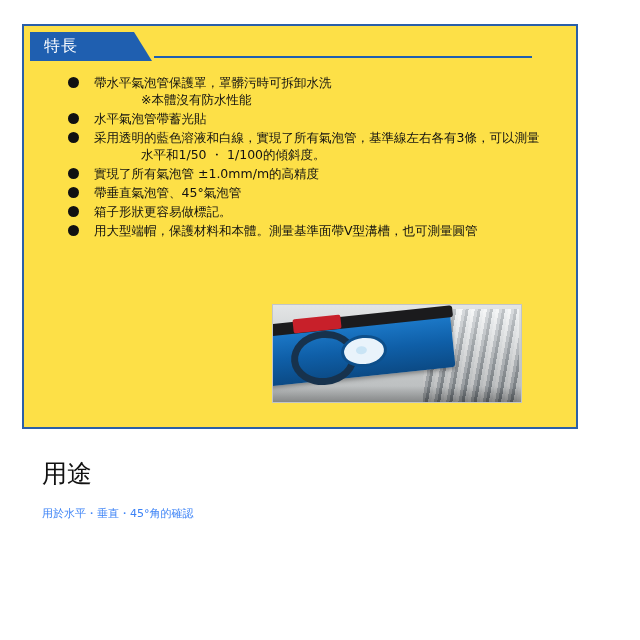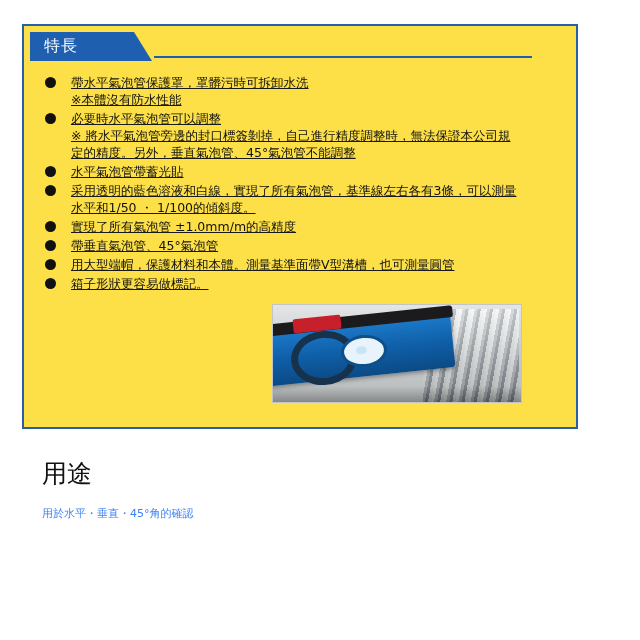--- a/index.html
+++ b/index.html
@@ -71,22 +71,21 @@
     position: absolute;
     left: 124px;
     right: 6px;
     top: 24px;
     height: 2px;
     background: #1f5fb0;
   }
 
   .features-body {
     position: relative;
-    padding: 12px 14px 0 19px;
-    text-decoration: underline;
+    padding: 12px 14px 0 42px;
   }
 
   ul.bullets {
     list-style: none;
     margin: 0;
     padding: 0;
   }
   ul.bullets > li {
     position: relative;
     padding-left: 28px;
@@ -102,20 +101,21 @@
     width: 11px;
     height: 11px;
     background: #111;
     border-radius: 50%;
     display: block;
   }
   .sub-line {
     display: block;
     font-size: 12.5px;
     line-height: 17px;
+    margin-left: 47px;
   }
 
   
   .photo {
     position: absolute;
     right: 14px;
     bottom: 8px;
     width: 250px;
     height: 99px;
     background: #cfd2d4;
@@ -255,26 +255,20 @@
 
     <div class="features-body">
       <ul class="bullets">
 
         <li>
           <span class="dot"></span>
           <span>帶水平氣泡管保護罩，罩髒污時可拆卸水洗</span>
           <span class="sub-line">※本體沒有防水性能</span>
         </li>
 
-        <li>
-          <span class="dot"></span>
-          <span>必要時水平氣泡管可以調整</span>
-          <span class="sub-line">※ 將水平氣泡管旁邊的封口標簽剝掉，自己進行精度調整時，無法保證本公司規</span>
-          <span class="sub-line">定的精度。另外，垂直氣泡管、45°氣泡管不能調整</span>
-        </li>
 
         <li>
           <span class="dot"></span>
           <span>水平氣泡管帶蓄光貼</span>
         </li>
 
         <li>
           <span class="dot"></span>
           <span>采用透明的藍色溶液和白線，實現了所有氣泡管，基準線左右各有3條，可以測量</span>
           <span class="sub-line">水平和1/50 ・ 1/100的傾斜度。</span>
@@ -286,26 +280,26 @@
         </li>
 
 
         <li>
           <span class="dot"></span>
           <span>帶垂直氣泡管、45°氣泡管</span>
         </li>
 
         <li>
           <span class="dot"></span>
+          <span>箱子形狀更容易做標記。</span>
+        </li>
+
+        <li>
+          <span class="dot"></span>
           <span>用大型端帽，保護材料和本體。測量基準面帶V型溝槽，也可測量圓管</span>
-        </li>
-
-        <li>
-          <span class="dot"></span>
-          <span>箱子形狀更容易做標記。</span>
         </li>
 
       </ul>
     </div>
 
     <figure class="photo">
       <div class="bg-grad"></div>
       <div class="chrome-stack"></div>
       <div class="level-body"></div>
       <div class="level-top"></div>

